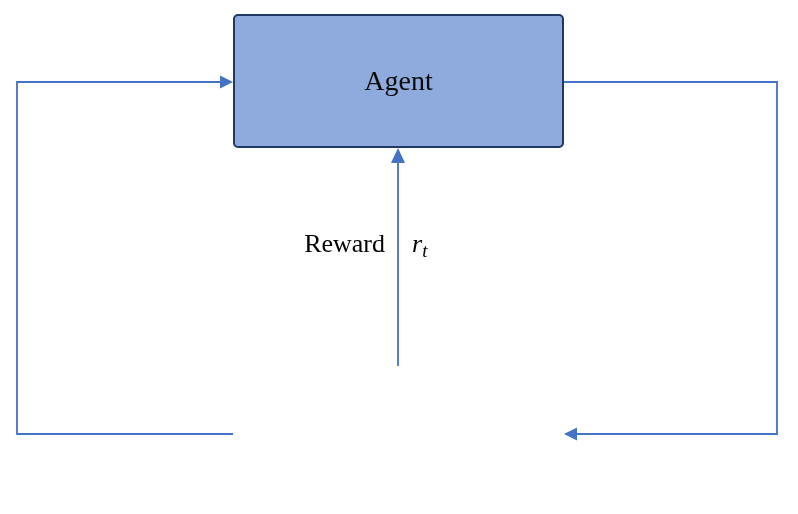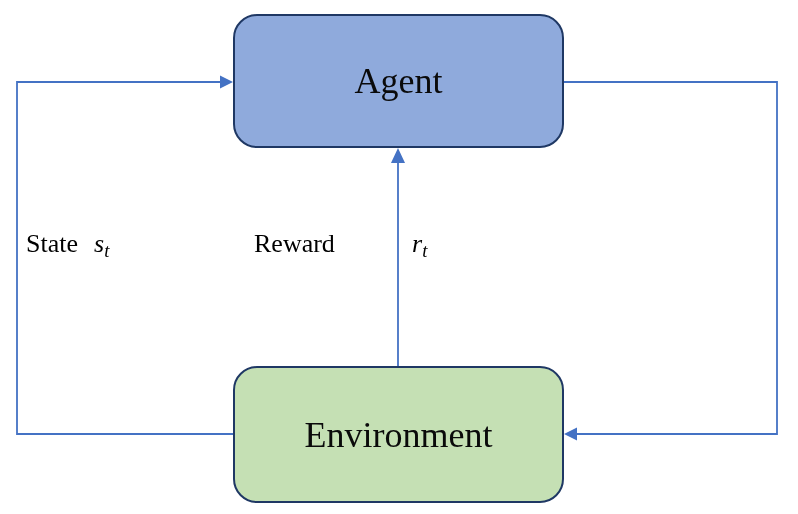--- a/index.html
+++ b/index.html
@@ -33,25 +33,25 @@
     stroke: var(--c-arrow);
     stroke-width: 1.8;
   }
   .arrow-layer polygon {
     fill: var(--c-arrow);
     stroke: none;
   }
   .node {
     position: absolute;
     border: 2.5px solid var(--c-node_border);
-    border-radius: 24px;
+    border-radius: 5px;
     display: flex;
     align-items: center;
     justify-content: center;
-    font-size: 36px;
+    font-size: 28px;
     color: #0a0a0a;
   }
   .node-agent {
     left: 233px; top: 14px;
     width: 331px; height: 134px;
     background: var(--c-agent_fill);
   }
   .node-environment {
     left: 233px; top: 366px;
     width: 331px; height: 137px;
@@ -67,21 +67,21 @@
   }
   .edge-label .word { margin-right: 16px; }
   .edge-label .sym { font-style: italic; }
   .edge-label sub {
     font-style: italic;
     font-size: 0.72em;
     line-height: 0;
     vertical-align: -0.28em;
   }
   .label-state  { left: 26px; }
-  .label-reward-word { left: 254px; width: 145px; }
+  .label-reward-word { left: 240px; width: 145px; text-align: right; }
   .label-reward-sym  { left: 412px; }
   .label-action { left: 638px; }
 </style>
 </head>
 <body>
 
 <div class="canvas">
 
   <svg class="arrow-layer" viewBox="0 0 798 514" aria-hidden="true">
 
@@ -92,27 +92,21 @@
     <polygon points="564,434 577,427.5 577,440.5"></polygon>
 
     <line x1="398" y1="366" x2="398" y2="160"></line>
     <polygon points="398,148 391,163 405,163"></polygon>
   </svg>
 
   <div class="node node-agent">
     <span>Agent</span>
   </div>
 
-  <div class="node node-environment">
-    <span>Environment</span>
-  </div>
 
-  <div class="edge-label label-state">
-    <span class="word">State</span><span class="sym">s</span><sub>t</sub>
-  </div>
 
   <div class="edge-label label-reward-word">
     <span>Reward</span>
   </div>
   <div class="edge-label label-reward-sym">
     <span class="sym">r</span><sub>t</sub>
   </div>
 
 
 </div>

